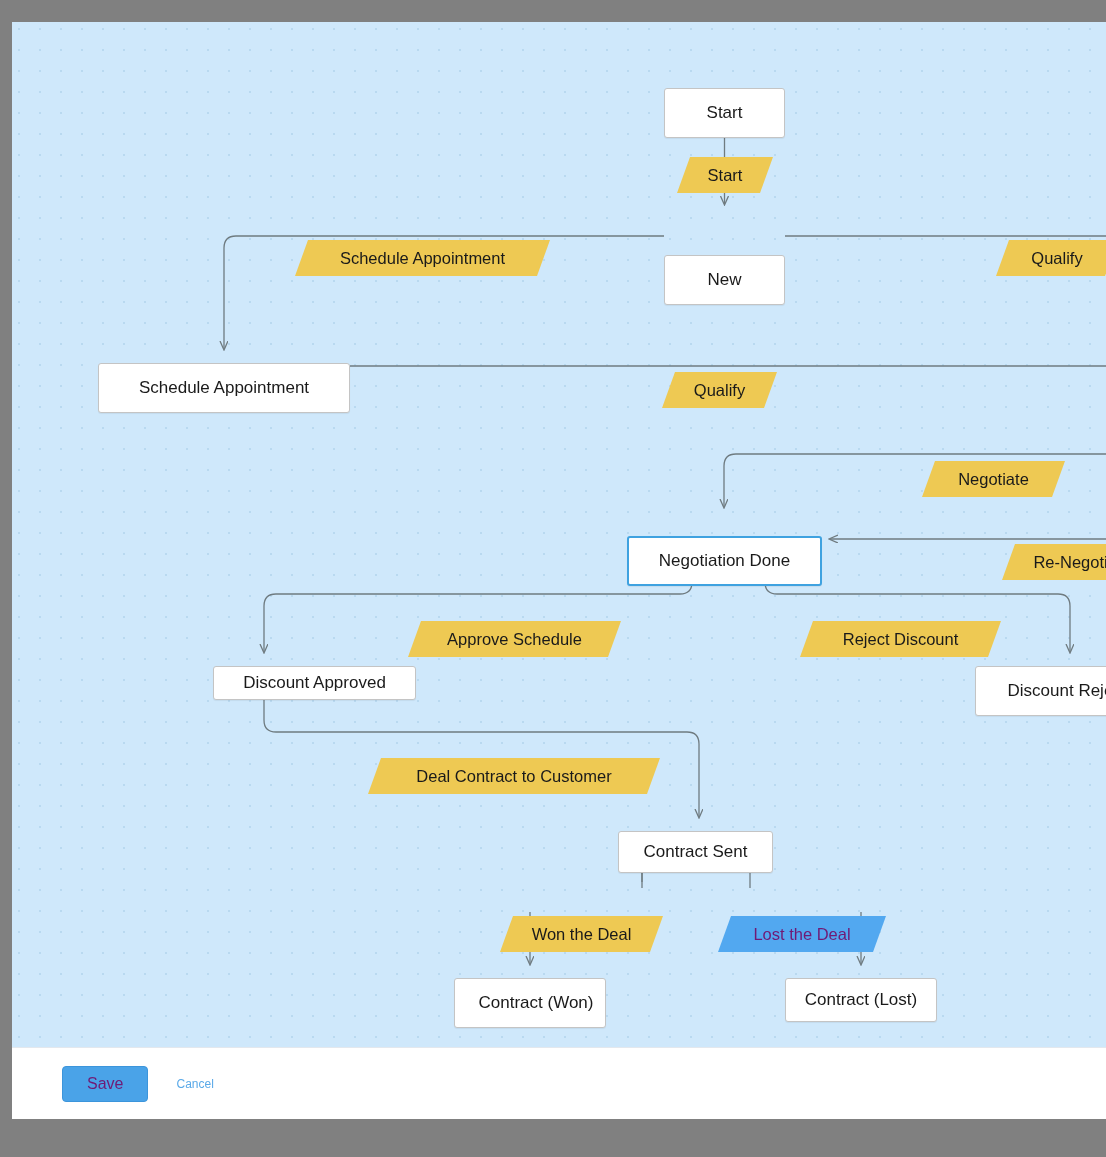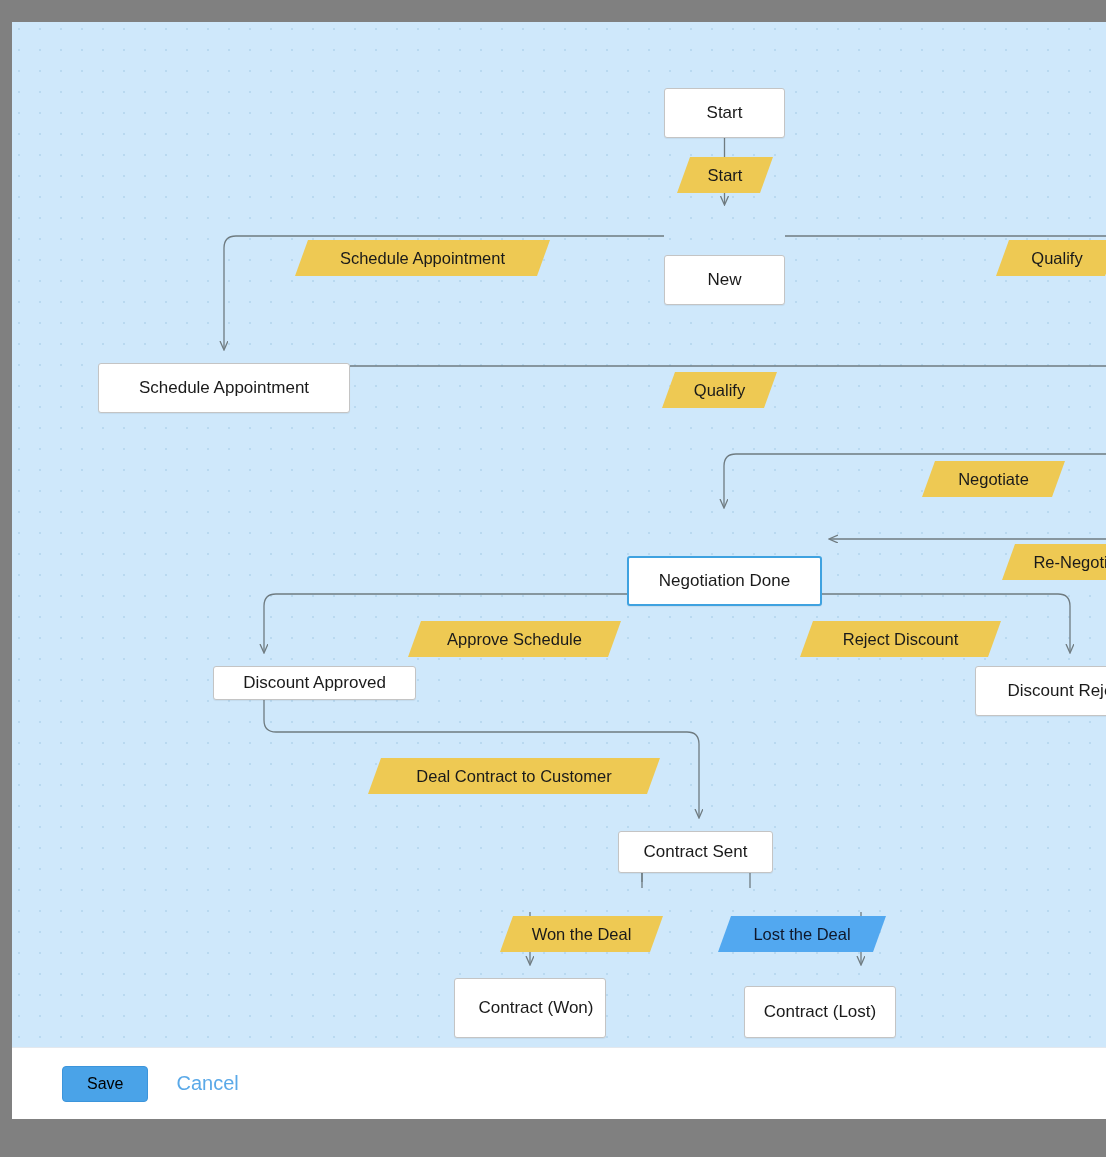--- a/index.html
+++ b/index.html
@@ -58,21 +58,20 @@
     justify-content: center;
     color: #1a1a1a;
     font-size: 17px;
     font-family: "Liberation Sans", sans-serif;
     white-space: nowrap;
     box-shadow: 0 1px 1px rgba(0,0,0,0.06);
     z-index: 5;
   }
   .node.selected {
     border: 2px solid #3fa2e0;
-    margin-top: 20px;
   }
 
   
   .chip {
     position: absolute;
     box-sizing: border-box;
     height: 36px;
     background: #eec953;
     display: flex;
     align-items: center;
@@ -81,51 +80,51 @@
     font-size: 16.5px;
     font-family: "Liberation Sans", sans-serif;
     white-space: nowrap;
     padding: 0 14px;
     -webkit-clip-path: polygon(13px 0, 100% 0, calc(100% - 13px) 100%, 0 100%);
     clip-path: polygon(13px 0, 100% 0, calc(100% - 13px) 100%, 0 100%);
     z-index: 6;
   }
   .chip.selected {
     background: #52a8f0;
-    color: #0f172a;
+    color: #701a75;
   }
 
   
   #footer {
     position: absolute;
     left: 0;
     top: 1025px;
     width: 1094px;
     height: 72px;
     background: #ffffff;
     border-top: 1px solid #e3e8ee;
     display: flex;
     align-items: center;
     padding-left: 50px;
     box-sizing: border-box;
   }
   #save-button {
     background: #4aa3e8;
-    color: #000000;
+    color: #701a75;
     border: 1px solid #3c95db;
     border-radius: 4px;
     font-size: 16px;
     font-family: "Liberation Sans", sans-serif;
     padding: 9px 24px;
     cursor: pointer;
     line-height: 1;
   }
   #cancel-button {
     color: #5aa9e8;
-    font-size: 20px;
+    font-size: 12px;
     font-family: "Liberation Sans", sans-serif;
     margin-left: 28px;
     cursor: pointer;
     background: none;
     border: none;
     padding: 0;
   }
 </style>
 </head>
 <body>
@@ -189,25 +188,25 @@
     </div>
 
     <div class="node" style="left:963px;top:644px;width:203px;height:50px;">
       <span>Discount Rejected</span>
     </div>
 
     <div class="node" style="left:606px;top:809px;width:155px;height:42px;">
       <span>Contract Sent</span>
     </div>
 
-    <div class="node" style="left:442px;top:956px;width:152px;height:60px;padding-left:12px;">
+    <div class="node" style="left:442px;top:956px;width:152px;height:50px;padding-left:12px;">
       <span>Contract (Won)</span>
     </div>
 
-    <div class="node" style="left:732px;top:956px;width:152px;height:52px;margin-top:8px;">
+    <div class="node" style="left:773px;top:956px;width:152px;height:44px;">
       <span>Contract (Lost)</span>
     </div>
 
     <div class="chip" style="left:665px;top:135px;width:96px;">
       <span>Start</span>
     </div>
 
     <div class="chip" style="left:283px;top:218px;width:255px;">
       <span>Schedule Appointment</span>
     </div>

